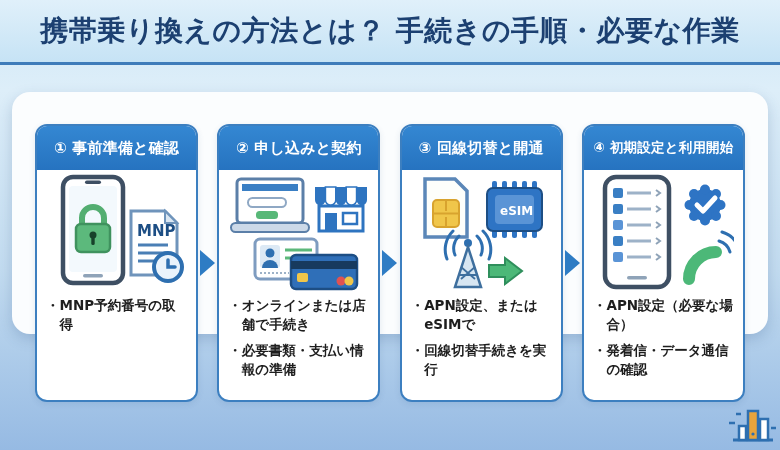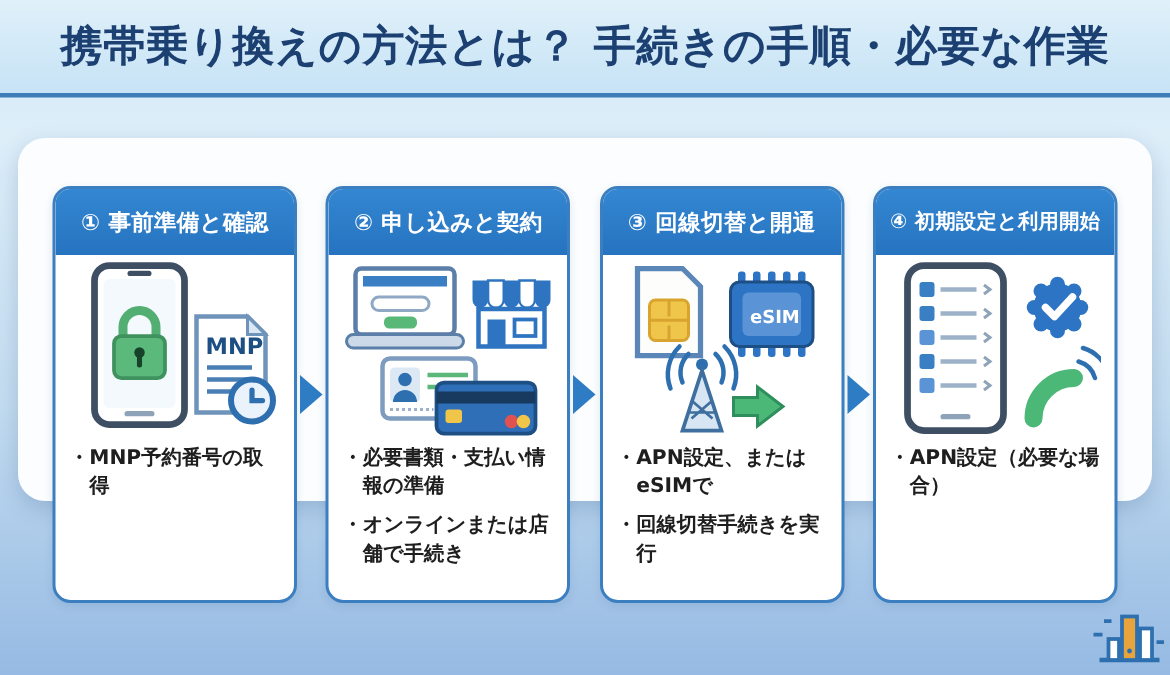--- a/index.html
+++ b/index.html
@@ -140,22 +140,22 @@
           <g>
             <rect x="62" y="82" width="66" height="34" rx="5" fill="#2f6fb8" stroke="#1d4e84" stroke-width="2.5"></rect>
             <rect x="62" y="88" width="66" height="8" fill="#173a5e"></rect>
             <rect x="68" y="100" width="11" height="9" rx="2" fill="#f0c64a"></rect>
             <circle cx="112" cy="108" r="4.5" fill="#e05252"></circle>
             <circle cx="120" cy="108" r="4.5" fill="#f0c64a"></circle>
           </g>
         </svg>
       </div>
       <ul class="bullets">
+          <li>・オンラインまたは店舗で手続き</li>
           <li>・必要書類・支払い情報の準備</li>
-          <li>・オンラインまたは店舗で手続き</li>
         </ul>
     </article>
 
     <div class="step-arrow"></div>
 
     <article class="card">
       <div class="card-header">③ 回線切替と開通</div>
       <div class="icon-area">
         <svg width="142" height="118" viewBox="0 0 140 118">
 
@@ -255,20 +255,21 @@
 
           <g>
             <path d="M96 106 a27 27 0 0 1 27 -27" fill="none" stroke="#4cb878" stroke-width="12" stroke-linecap="round"></path>
             <path d="M126 68 a16 16 0 0 1 11 11" fill="none" stroke="#2e6fb0" stroke-width="3" stroke-linecap="round"></path>
             <path d="M129 59 a25 25 0 0 1 17 17" fill="none" stroke="#2e6fb0" stroke-width="3" stroke-linecap="round"></path>
           </g>
         </svg>
       </div>
       <ul class="bullets">
           <li>・APN設定（必要な場合）</li>
+          <li>・発着信・データ通信の確認</li>
         </ul>
     </article>
 
   </div>
 </section>
 
 <svg class="logo" viewBox="0 0 50 44">
   <line x1="6" y1="39" x2="46" y2="39" stroke="#2e6fb0" stroke-width="3"></line>
   <rect x="12" y="25" width="7" height="14" fill="#ffffff" stroke="#2e6fb0" stroke-width="2.5"></rect>
   <rect x="21" y="10" width="10" height="29" fill="#e8a43c" stroke="#2e6fb0" stroke-width="2.5"></rect>

